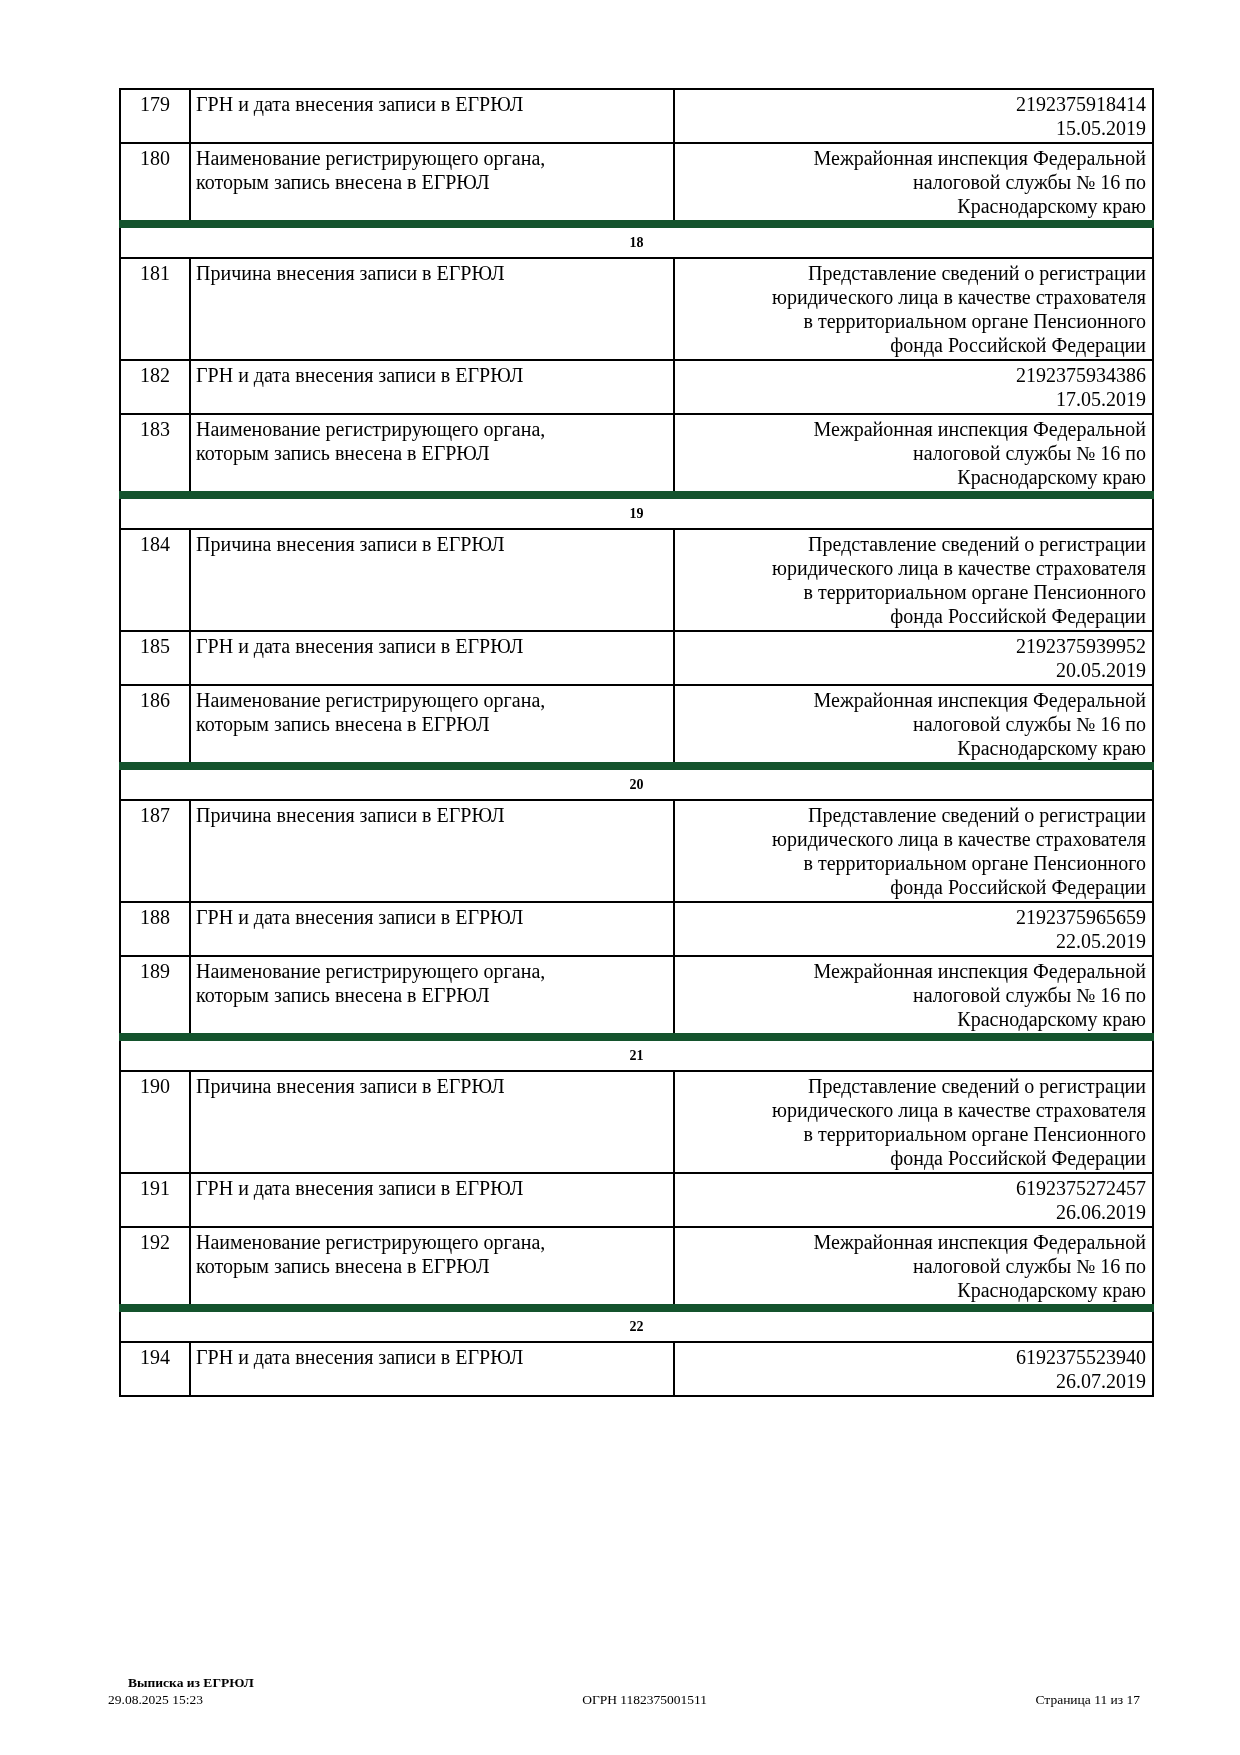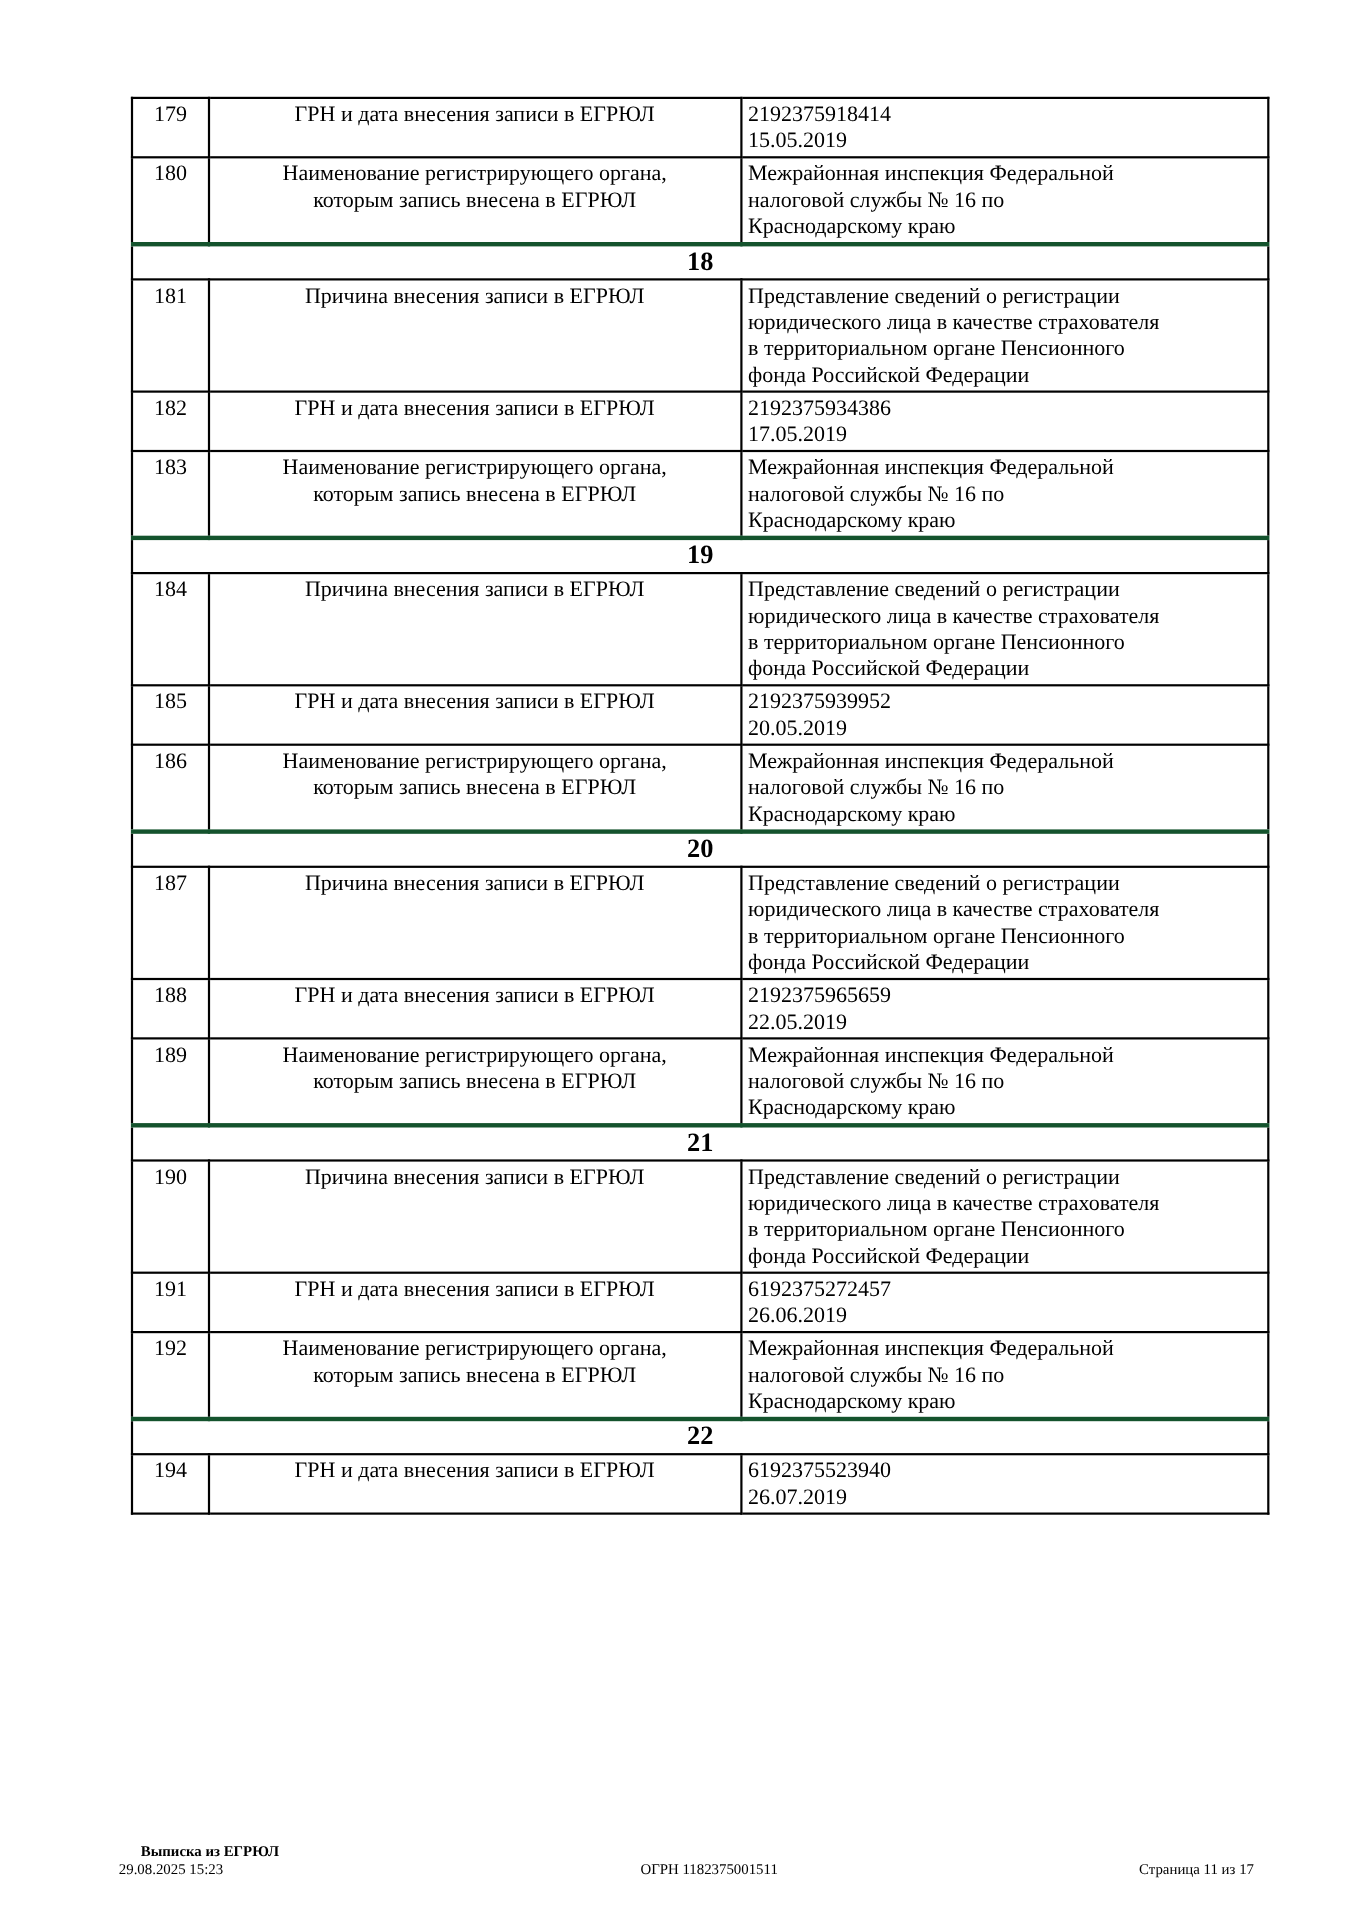--- a/index.html
+++ b/index.html
@@ -27,31 +27,31 @@
     font-size: 20px;
     line-height: 24px;
   }
   td.cell-num {
     text-align: center;
     padding: 2px 2px 2px 2px;
   }
   td.cell-label {
     padding: 2px 6px 2px 5px;
     white-space: pre-line;
-    text-align: center;
   }
   td.cell-value {
     padding: 2px 6px 2px 5px;
     white-space: pre-line;
+    text-align: right;
   }
   tr.section-row td {
-    border-top: 4px solid #14532d;
+    border-top: 8px solid #14532d;
     text-align: center;
     font-weight: bold;
-    font-size: 24px;
+    font-size: 14px;
     line-height: 27px;
     padding: 1px 0 1px 0;
   }
   .footer {
     position: absolute;
     left: 108px;
     right: 100px;
     top: 1674px;
     display: flex;
     justify-content: space-between;

